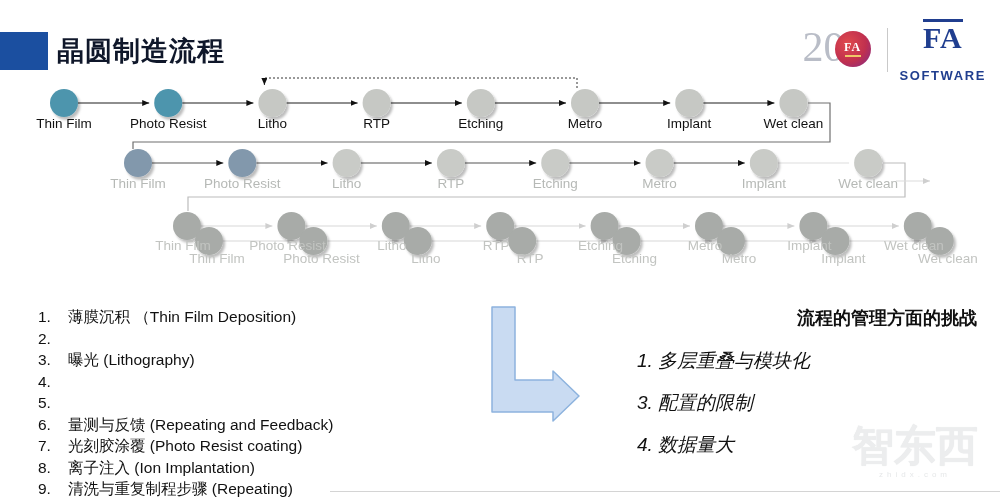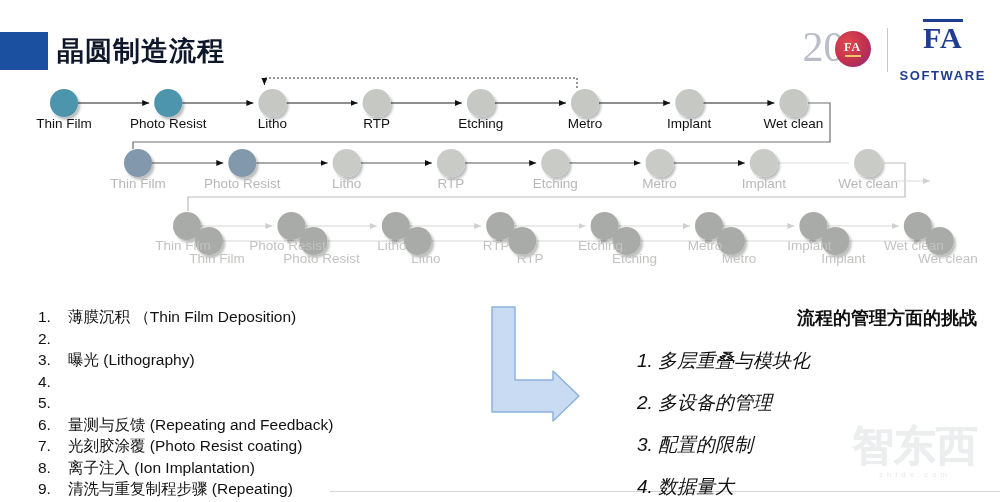--- a/index.html
+++ b/index.html
@@ -218,21 +218,20 @@
       </li>
       <li>
         <span class="num">9.</span>
         <span>清洗与重复制程步骤 (Repeating)</span>
       </li>
     </ol>
 
   <div id="challenges">
     <h2>流程的管理方面的挑战</h2>
     <div class="ch-item">1. 多层重叠与模块化</div>
-    <div class="ch-item">2. 多设备的管理</div>
     <div class="ch-item">3. 配置的限制</div>
     <div class="ch-item">4. 数据量大</div>
   </div>
 
   <div id="watermark">
     <div class="wm-main">智东西</div>
     <div class="wm-sub">zhidx.com</div>
   </div>
 
   <div id="bottom-line"></div>

